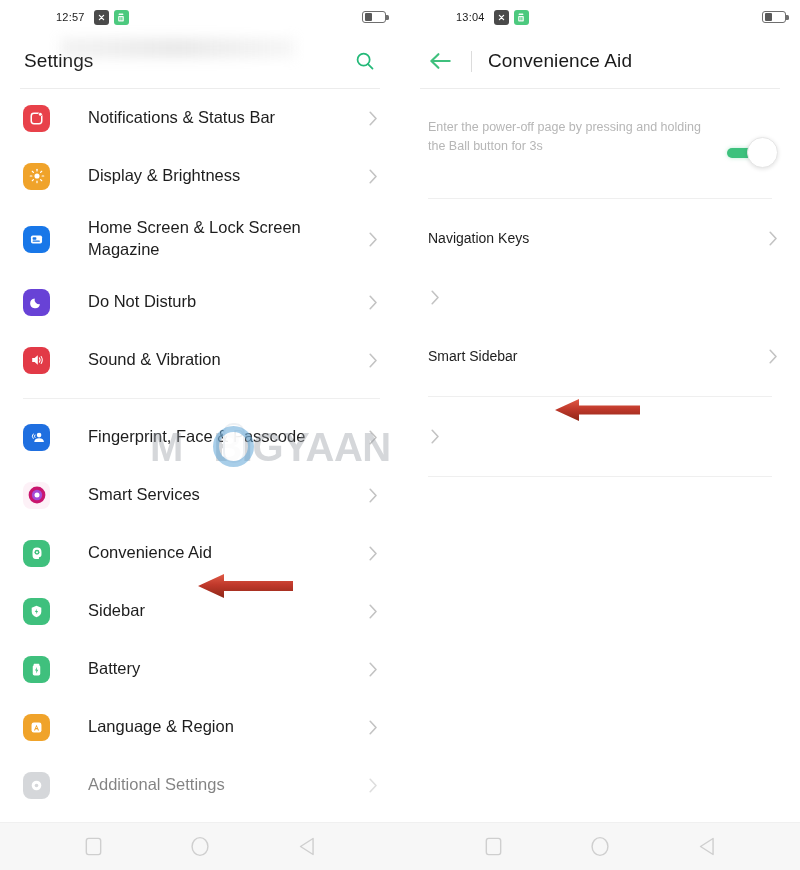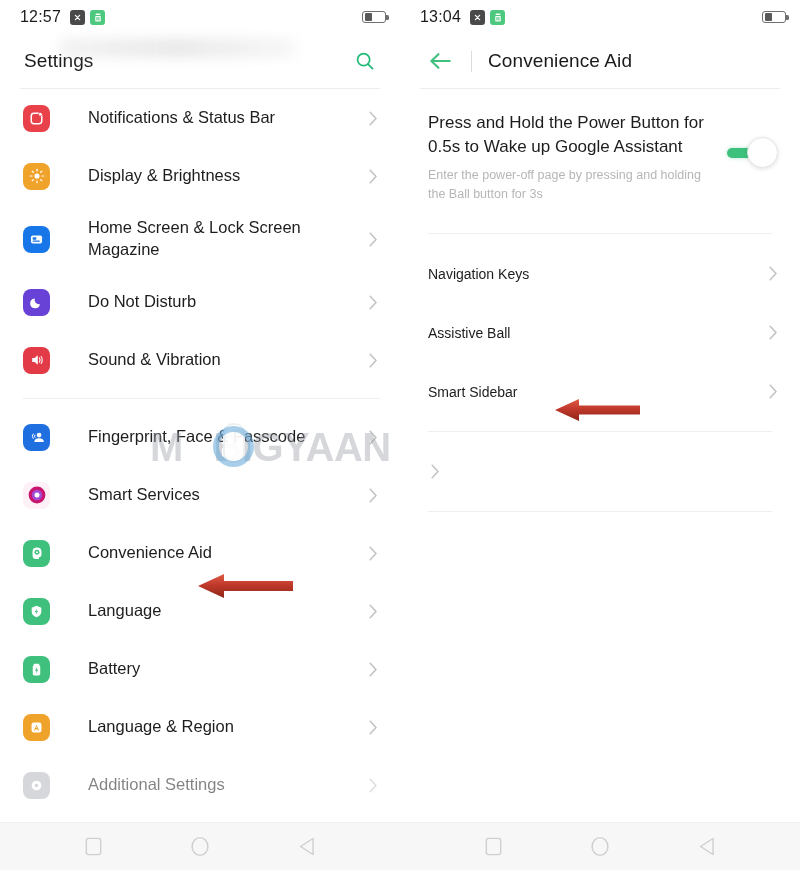--- a/index.html
+++ b/index.html
@@ -30,23 +30,24 @@
 
   
   .statusbar {
     height: 34px;
     display: flex;
     align-items: center;
     padding: 0 14px 0 20px;
     flex-shrink: 0;
   }
   .status-time {
-    font-size: 16px;
+    font-size: 11px;
     color: #1c1c1c;
     letter-spacing: .2px;
+    margin-left: 36px;
   }
   .status-icons {
     display: flex;
     align-items: center;
     gap: 5px;
     margin-left: 9px;
   }
   .sicon {
     width: 15px;
     height: 15px;
@@ -498,21 +499,21 @@
         </span>
       </div>
 
       <div class="row">
         <span class="ico" style="background:#3fc07d">
           <svg width="15" height="15" viewBox="0 0 20 20">
             <path d="M10 2.4 L16.4 5 V10.2 Q16.4 15 10 17.8 Q3.6 15 3.6 10.2 V5 Z" fill="#fff"></path>
             <path d="M10.6 6.4 L7.8 10.6 H9.8 L9.3 13.8 L12.2 9.4 H10.1 Z" fill="#3fc07d"></path>
           </svg>
         </span>
-        <span class="label">Language</span>
+        <span class="label">Sidebar</span>
         <span class="chev">
           <svg width="9" height="15" viewBox="0 0 9 15">
               <path d="M1.2 1.3 L7 7.5 L1.2 13.7" stroke="#c3c3c3" stroke-width="1.6" fill="none" stroke-linecap="round" stroke-linejoin="round"></path>
             </svg>
         </span>
       </div>
 
       <div class="row">
         <span class="ico" style="background:#3fc07d">
           <svg width="15" height="15" viewBox="0 0 20 20">
@@ -635,42 +636,40 @@
       </span>
       <span class="vdivider"></span>
       <span class="appbar-title">Convenience Aid</span>
     </div>
     <div class="top-hairline"></div>
 
     <div class="list">
 
       <div class="toggle-card">
         <div class="texts">
-          <div class="t-title">Press and Hold the Power Button for 0.5s to Wake up Google Assistant</div>
           <div class="t-sub">Enter the power-off page by pressing and holding the Ball button for 3s</div>
         </div>
         <div class="switch">
           <span class="track"></span>
           <span class="knob"></span>
         </div>
       </div>
 
       <div class="divider plain"></div>
 
       <div class="row plain">
         <span class="label">Navigation Keys</span>
         <span class="chev">
           <svg width="9" height="15" viewBox="0 0 9 15">
               <path d="M1.2 1.3 L7 7.5 L1.2 13.7" stroke="#c3c3c3" stroke-width="1.6" fill="none" stroke-linecap="round" stroke-linejoin="round"></path>
             </svg>
         </span>
       </div>
 
       <div class="row plain">
-        <span class="label">Assistive Ball</span>
         <span class="chev">
           <svg width="9" height="15" viewBox="0 0 9 15">
               <path d="M1.2 1.3 L7 7.5 L1.2 13.7" stroke="#c3c3c3" stroke-width="1.6" fill="none" stroke-linecap="round" stroke-linejoin="round"></path>
             </svg>
         </span>
       </div>
 
       <div class="row plain">
         <span class="label">Smart Sidebar</span>
         <span class="chev">

